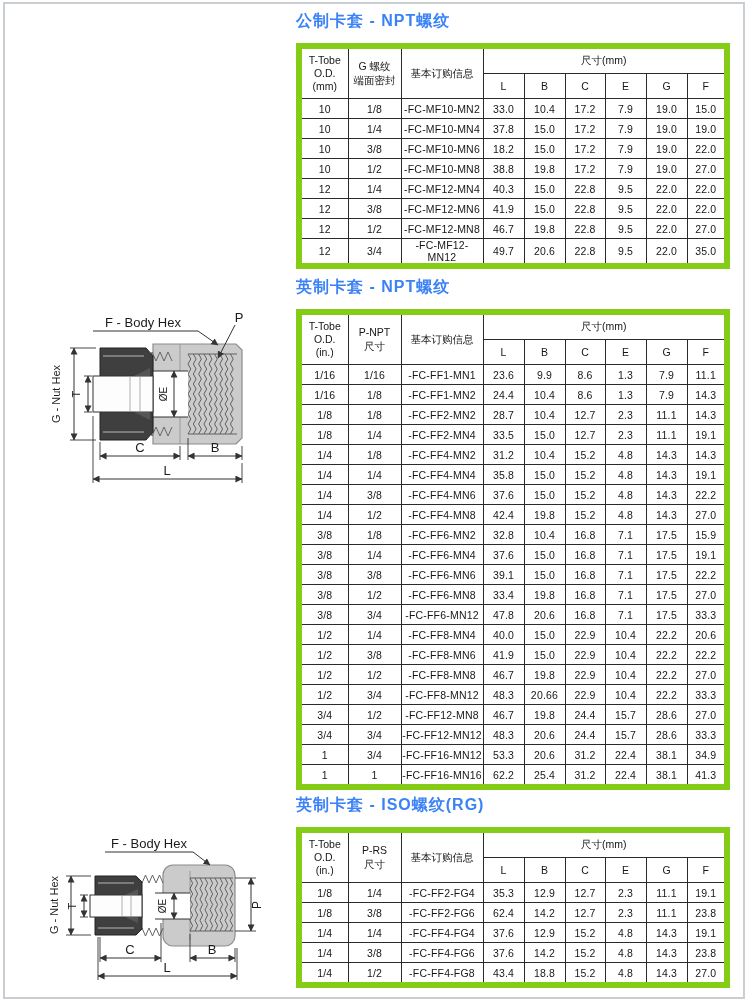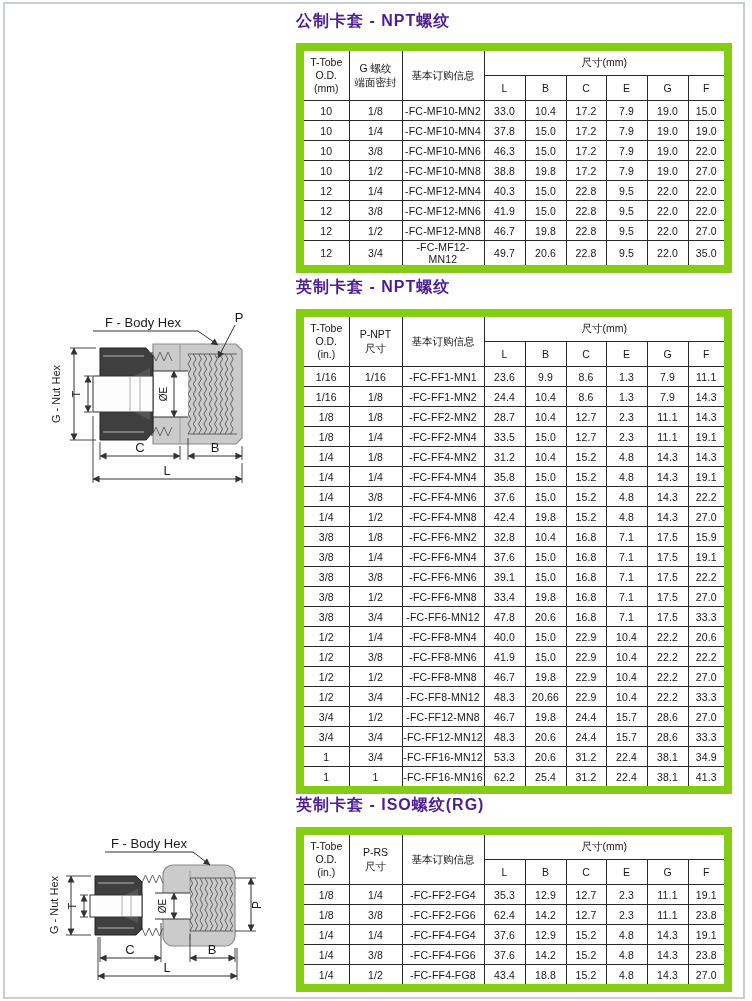--- a/index.html
+++ b/index.html
@@ -11,25 +11,25 @@
   .page-frame{
     position:absolute;left:3px;top:2px;right:7px;bottom:2px;
     border:2px solid #c9ced2;pointer-events:none;
   }
   .section{position:absolute;left:296px;width:430px;}
   .sec1{top:10px;}
   .sec2{top:276px;}
   .sec3{top:794px;}
   .sec-title{
     font-size:16px;font-weight:bold;line-height:22px;letter-spacing:1px;
-    margin:0 0 11px 0;color:#4c1d95;
+    margin:0 0 11px 0;color:#3b82f6;
   }
   table.spec{
     border-collapse:collapse;table-layout:fixed;width:428px;
-    font-size:11px;color:#161616;border:8px solid #84cc16;padding-left:24px;
+    font-size:11px;color:#161616;border:6px solid #84cc16;padding-left:24px;
   }
   .spec th,.spec td{
     border:1px solid #2a2a2a;text-align:center;vertical-align:middle;
     padding:0;font-weight:normal;overflow:hidden;
   }
   .spec thead th{height:24px;font-size:10.5px;}
   th.multi{white-space:pre-line;line-height:1.25;}
   .spec tbody td{height:19px;letter-spacing:0.2px;font-size:10.5px;}
   svg text{fill:#1c1c1c;}
   .diagram{position:absolute;}
@@ -252,21 +252,21 @@
           <td>15.0</td>
           <td>17.2</td>
           <td>7.9</td>
           <td>19.0</td>
           <td>19.0</td>
         </tr>
         <tr>
           <td>10</td>
           <td>3/8</td>
           <td>-FC-MF10-MN6</td>
-          <td>46.3</td>
+          <td>18.2</td>
           <td>15.0</td>
           <td>17.2</td>
           <td>7.9</td>
           <td>19.0</td>
           <td>22.0</td>
         </tr>
         <tr>
           <td>10</td>
           <td>1/2</td>
           <td>-FC-MF10-MN8</td>

